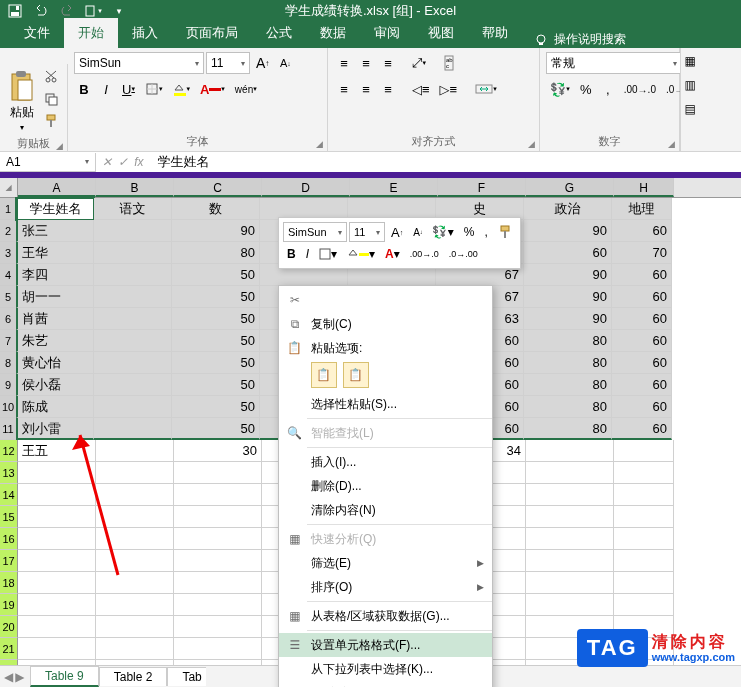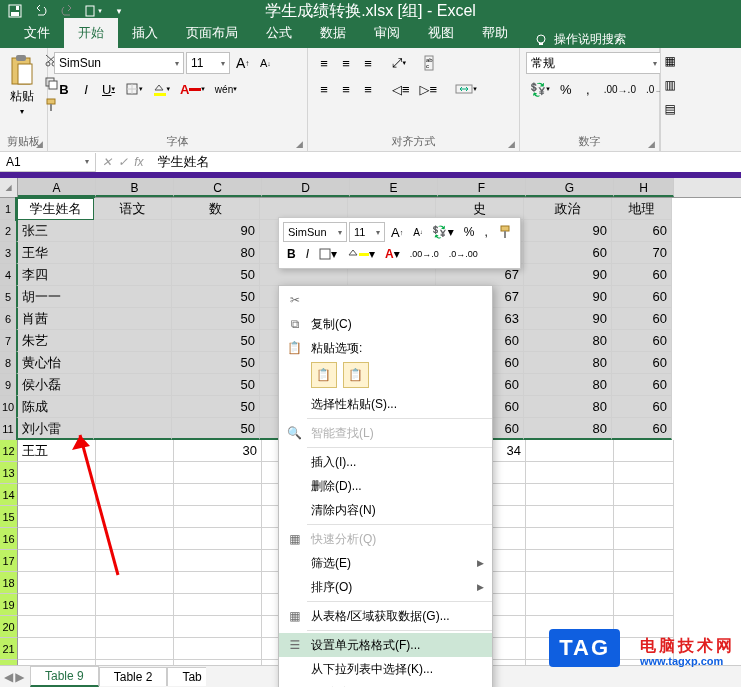--- a/index.html
+++ b/index.html
@@ -1,34 +1,34 @@
 <!DOCTYPE html>
 <html><head>
 <meta charset="utf-8">
 <style>
 * { box-sizing: border-box; margin: 0; padding: 0; font-family: "SimSun", "Microsoft YaHei", sans-serif; }
 body { background: #fff; width: 741px; height: 687px; overflow: hidden; position: relative; font-size: 12px; }
 
 .titlebar { background: #277247; height: 22px; display: flex; align-items: center; padding: 0 6px; gap: 8px; color: #fff; }
 .titlebar .qat-btn { width: 18px; height: 18px; display: flex; align-items: center; justify-content: center; cursor: pointer; }
-.titlebar .title-text { position: absolute; left: 50%; transform: translateX(-50%); font-size: 16px; }
+.titlebar .title-text { position: absolute; left: 50%; transform: translateX(-50%); font-size: 13px; }
 
 .tabs { background: #277247; height: 26px; display: flex; align-items: flex-end; padding-left: 10px; gap: 0; }
 .tabs .tab { color: #fff; padding: 6px 14px; font-size: 13px; cursor: pointer; }
 .tabs .tab.active { background: #f3f3f3; color: #277247; }
 .tabs .tell-me { color: #fff; display: flex; align-items: center; gap: 6px; padding: 0 12px; }
 .bulb { width: 14px; height: 14px; }
 
 .ribbon { background: #f3f3f3; border-bottom: 1px solid #d4d4d4; height: 104px; display: flex; }
 .ribbon-group { border-right: 1px solid #d4d4d4; display: flex; flex-direction: column; padding: 4px 6px 2px; }
 .ribbon-group .group-content { flex: 1; display: flex; align-items: flex-start; }
 .ribbon-group .group-label { text-align: center; font-size: 11px; color: #666; padding-top: 2px; position: relative; }
 .group-label .launcher { position: absolute; right: -2px; bottom: 0; font-size: 9px; color: #888; cursor: pointer; }
 
-.clipboard-group { width: 48px; }
+.clipboard-group { width: 68px; margin-top: 16px; }
 .paste-btn { display: flex; flex-direction: column; align-items: center; gap: 2px; cursor: pointer; padding: 2px; }
 .clip-icon { width: 28px; height: 32px; }
 .clip-side { display: flex; flex-direction: column; gap: 4px; margin-left: 4px; }
 .clip-side .mini { width: 18px; height: 18px; cursor: pointer; display:flex; align-items:center; justify-content:center; }
 
 .font-group { width: 260px; }
 .font-row { display: flex; gap: 2px; align-items: center; margin-bottom: 4px; }
 .combo { border: 1px solid #c0c0c0; background: #fff; height: 22px; display: flex; align-items: center; padding: 0 4px; font-size: 12px; }
 .combo .dd { margin-left: auto; font-size: 8px; color: #666; padding-left: 4px; }
 .btn-sm { border: none; background: transparent; padding: 2px 4px; cursor: pointer; font-size: 13px; min-width: 20px; height: 22px; display:flex; align-items:center; justify-content:center; }
@@ -82,21 +82,21 @@
 .menu-item .mi-arrow { font-size: 9px; color: #666; }
 .menu-item.disabled { color: #b0b0b0; cursor: default; }
 .menu-sep { height: 1px; background: #e0e0e0; margin: 2px 0 2px 28px; }
 .paste-opts { display: flex; gap: 6px; padding: 2px 8px 4px 32px; }
 .paste-opt { width: 26px; height: 26px; border: 1px solid #d8c070; background: #fff3d0; cursor: pointer; display:flex; align-items:center; justify-content:center; }
 
 .arrow-red { position: absolute; z-index: 40; pointer-events: none; }
 .arrow1 { left: 68px; top: 420px; }
 .arrow2 { left: 400px; top: 565px; }
 
-.tag-logo { position: absolute; right: 6px; bottom: 20px; z-index: 100; display: flex; align-items: flex-end; gap: 20px; }
+.tag-logo { position: absolute; right: 6px; bottom: 20px; z-index: 100; display: flex; align-items: center; gap: 4px; }
 .tag-box { background: #0f5fe0; color: #fff; font-weight: bold; font-size: 22px; padding: 6px 10px; font-family: Arial; letter-spacing: 2px; border-radius: 4px; }
 .tag-text { display: flex; flex-direction: column; font-size: 14px; font-weight: bold; line-height: 1.1; }
 .tag-text .cn { color: #e02020; letter-spacing: 3px; font-size: 16px; }
 .tag-text .url { color: #0f5fe0; font-size: 11px; letter-spacing: 0; }
 
 .sheet-tabs { position: absolute; bottom: 0; left: 0; right: 0; height: 22px; border-top: 1px solid #ccc; background: #f3f3f3; display: flex; align-items: center; padding-left: 30px; gap: 0; }
 .sheet-tab { border: 1px solid #ccc; border-bottom: none; padding: 2px 14px; background: #fff; font-size: 12px; cursor: pointer; }
 .sheet-tab.active { border-bottom: 2px solid #277247; color: #277247; }
 .sheet-nav { position: absolute; left: 4px; display: flex; gap: 2px; color: #888; }
 
@@ -690,21 +690,21 @@
     <path d="M12 15 L4 30 L22 26 Z" fill="#e00"></path>
   </svg>
 <svg class="arrow-red arrow2" width="80" height="80">
     <path d="M5 75 L62 18" stroke="#e00" stroke-width="3"></path>
     <path d="M62 18 L46 22 L58 34 Z" fill="#e00"></path>
   </svg>
 
 <div class="tag-logo">
   <div class="tag-box">TAG</div>
   <div class="tag-text">
-      <span class="cn">电脑技术网</span>
+      <span class="cn">清除内容</span>
       <span class="url">www.tagxp.com</span>
     </div>
 </div>
 
 <div class="sheet-tabs">
   <div class="sheet-nav">
       <span>◀</span>
       <span>▶</span>
     </div>
   <div class="sheet-tab active">Table 9</div>

